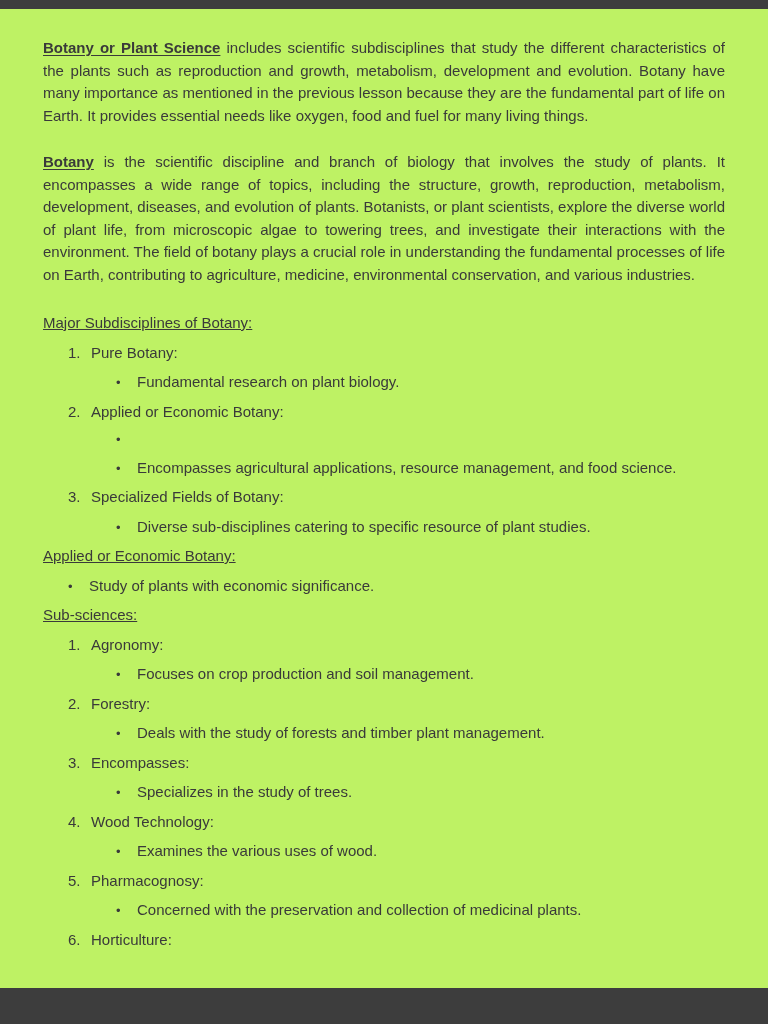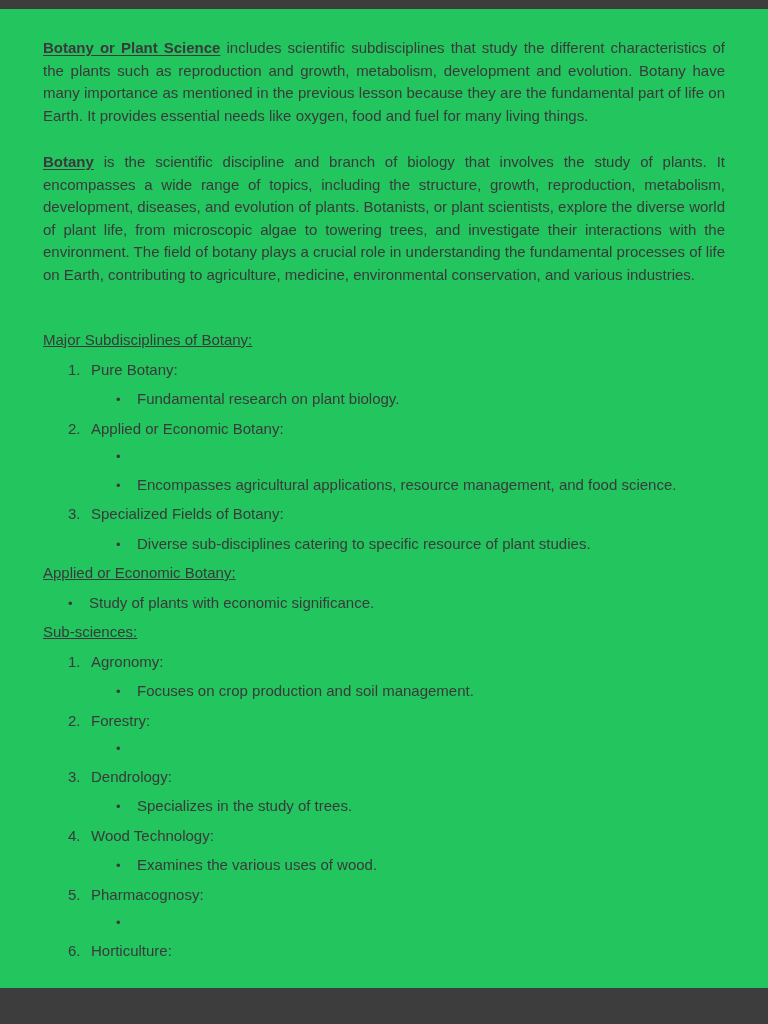--- a/index.html
+++ b/index.html
@@ -21,41 +21,41 @@
       box-sizing: border-box;
       padding: 28px 43px 16px 43px;
       font-size: 15px;
       overflow: hidden;
     }
     .para {
       margin: 0 0 24px 0;
       line-height: 1.5;
       text-align: justify;
     }
-    .para.second { margin-bottom: 43px; }
+    .para.second { margin-bottom: 26px; }
     .lead { font-weight: bold; text-decoration: underline; text-underline-offset: 2px; }
     .row {
       line-height: 1.5;
       margin: 0 0 7px 0;
       display: flex;
       align-items: baseline;
     }
     .row.plain   { padding-left: 0; text-decoration: underline; }
     .row.numbered{ padding-left: 25px; }
     .row.bullet1 { padding-left: 25px; }
     .row.bullet2 { padding-left: 73px; }
     .marker { display: inline-block; min-width: 23px; flex: 0 0 auto; }
     .dot    { display: inline-block; min-width: 21px; flex: 0 0 auto; font-size: 13px; }
     .txt    { flex: 1 1 auto; }
   </style>
 </head>
 <body style="background: rgb(61, 61, 61);">
 
 <div class="viewer">
-  <div class="page" style="background: #22c55e; color: rgb(58, 58, 58);">
+  <div class="page" style="background: #bef264; color: rgb(58, 58, 58);">
 
     <p class="para"><span class="lead">Botany or Plant Science</span><span> includes scientific subdisciplines that study the different characteristics of the plants such as reproduction and growth, metabolism, development and evolution. Botany have many importance as mentioned in the previous lesson because they are the fundamental part of life on Earth. It provides essential needs like oxygen, food and fuel for many living things.</span></p>
 
     <p class="para second"><span class="lead">Botany</span><span> is the scientific discipline and branch of biology that involves the study of plants. It encompasses a wide range of topics, including the structure, growth, reproduction, metabolism, development, diseases, and evolution of plants. Botanists, or plant scientists, explore the diverse world of plant life, from microscopic algae to towering trees, and investigate their interactions with the environment. The field of botany plays a crucial role in understanding the fundamental processes of life on Earth, contributing to agriculture, medicine, environmental conservation, and various industries.</span></p>
 
     <div class="blocks" id="blocks">
         <div class="row plain">
           <span class="txt">Major Subdisciplines of Botany:</span>
         </div>
         <div class="row numbered">
@@ -102,43 +102,45 @@
         <div class="row bullet2">
           <span class="dot">•</span>
           <span class="txt">Focuses on crop production and soil management.</span>
         </div>
         <div class="row numbered">
           <span class="marker">2.</span>
           <span class="txt">Forestry:</span>
         </div>
         <div class="row bullet2">
           <span class="dot">•</span>
+          <span class="txt">Deals with the study of forests and timber plant management.</span>
         </div>
         <div class="row numbered">
           <span class="marker">3.</span>
-          <span class="txt">Dendrology:</span>
+          <span class="txt">Encompasses:</span>
         </div>
         <div class="row bullet2">
           <span class="dot">•</span>
           <span class="txt">Specializes in the study of trees.</span>
         </div>
         <div class="row numbered">
           <span class="marker">4.</span>
           <span class="txt">Wood Technology:</span>
         </div>
         <div class="row bullet2">
           <span class="dot">•</span>
           <span class="txt">Examines the various uses of wood.</span>
         </div>
         <div class="row numbered">
           <span class="marker">5.</span>
           <span class="txt">Pharmacognosy:</span>
         </div>
         <div class="row bullet2">
           <span class="dot">•</span>
+          <span class="txt">Concerned with the preservation and collection of medicinal plants.</span>
         </div>
         <div class="row numbered">
           <span class="marker">6.</span>
           <span class="txt">Horticulture:</span>
         </div>
       </div>
 
   </div>
 </div>
 

